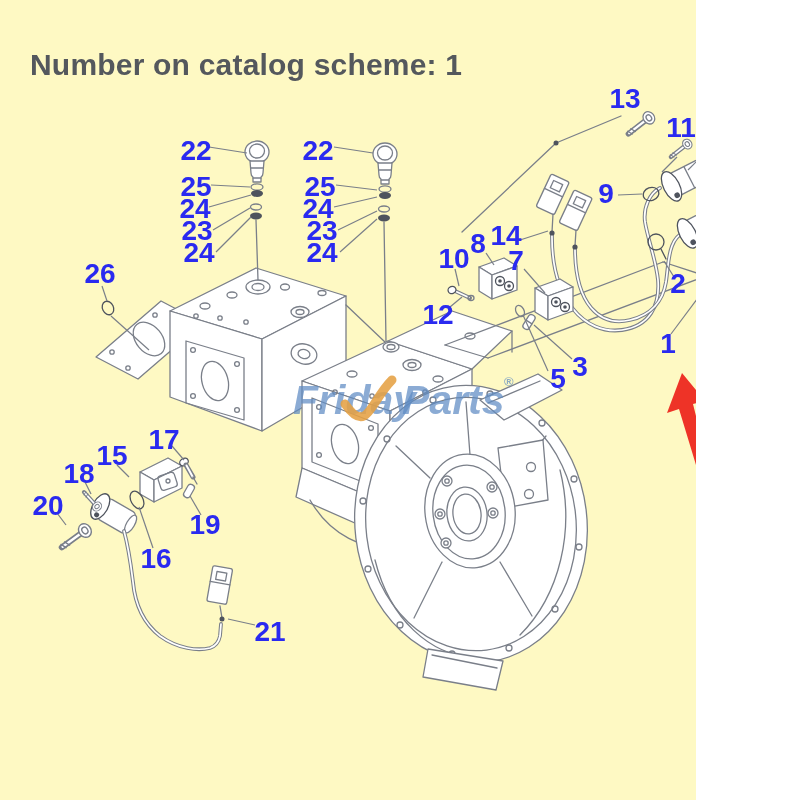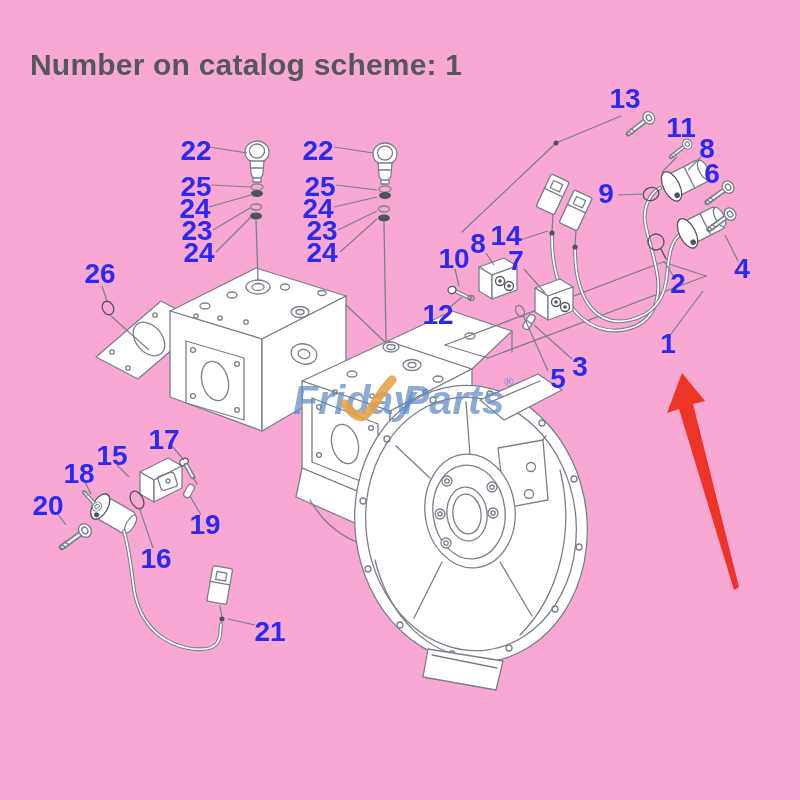--- a/index.html
+++ b/index.html
@@ -1,16 +1,16 @@
 <!DOCTYPE html>
 <html><head>
 <meta charset="utf-8">
 <style>
   html,body{margin:0;padding:0;background:#ffffff;}
-  .canvas{position:relative;width:800px;height:800px;background:#f9a8d4;overflow:hidden;
+  .canvas{position:relative;width:696px;height:800px;background:#fef9c3;overflow:hidden;
           font-family:"Liberation Sans",sans-serif;}
   .title{position:absolute;left:30px;top:48px;margin:0;font-size:30px;font-weight:bold;
          color:#54585d;letter-spacing:0.2px;}
   svg.diagram{position:absolute;left:0;top:0;}
   
   .ln{stroke:#7a7f89;fill:none;stroke-width:1.3;stroke-linecap:round;stroke-linejoin:round;}
   .lnw{stroke:#7a7f89;fill:#ffffff;stroke-width:1.3;stroke-linejoin:round;}
   .dk{stroke:#4e535d;}
   .dkf{fill:#4e535d;stroke:none;}
   .leader{stroke:#7a7f89;stroke-width:1.2;fill:none;}

